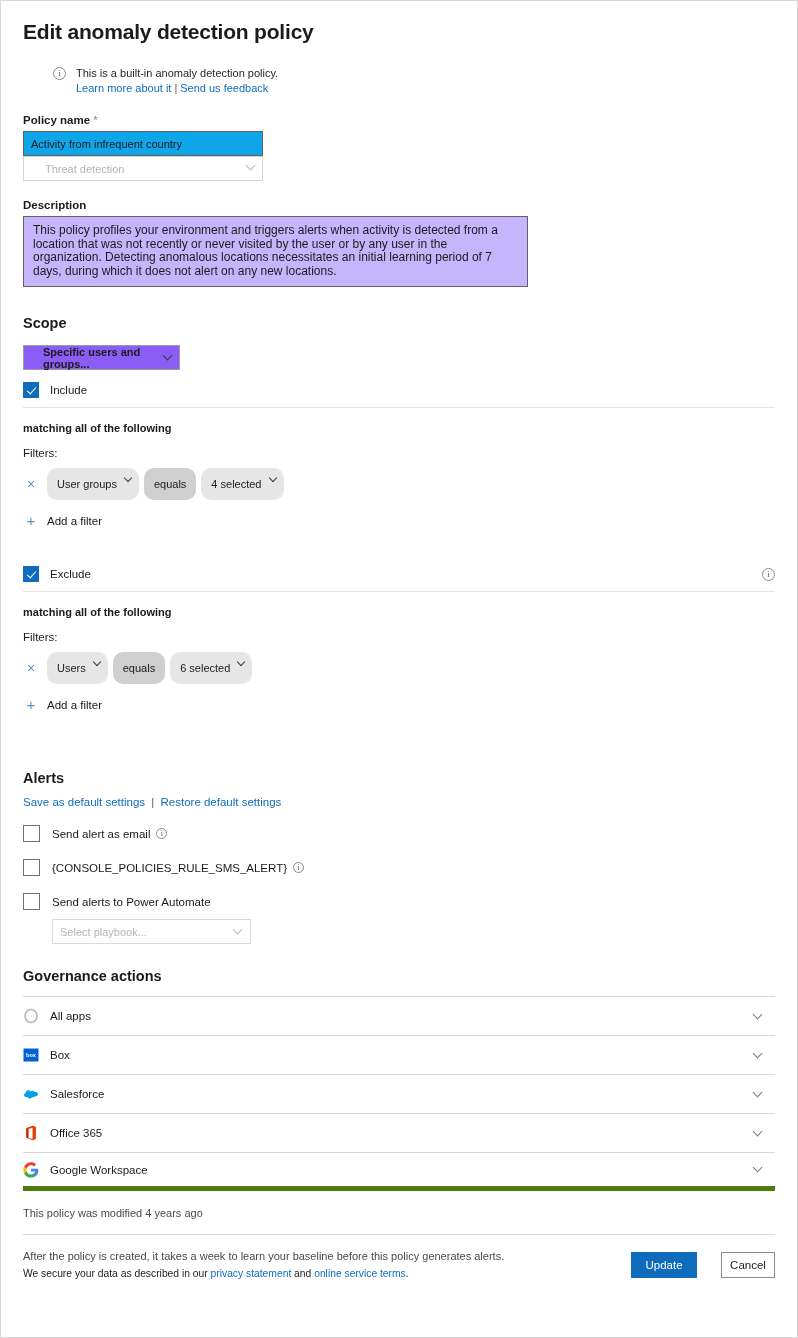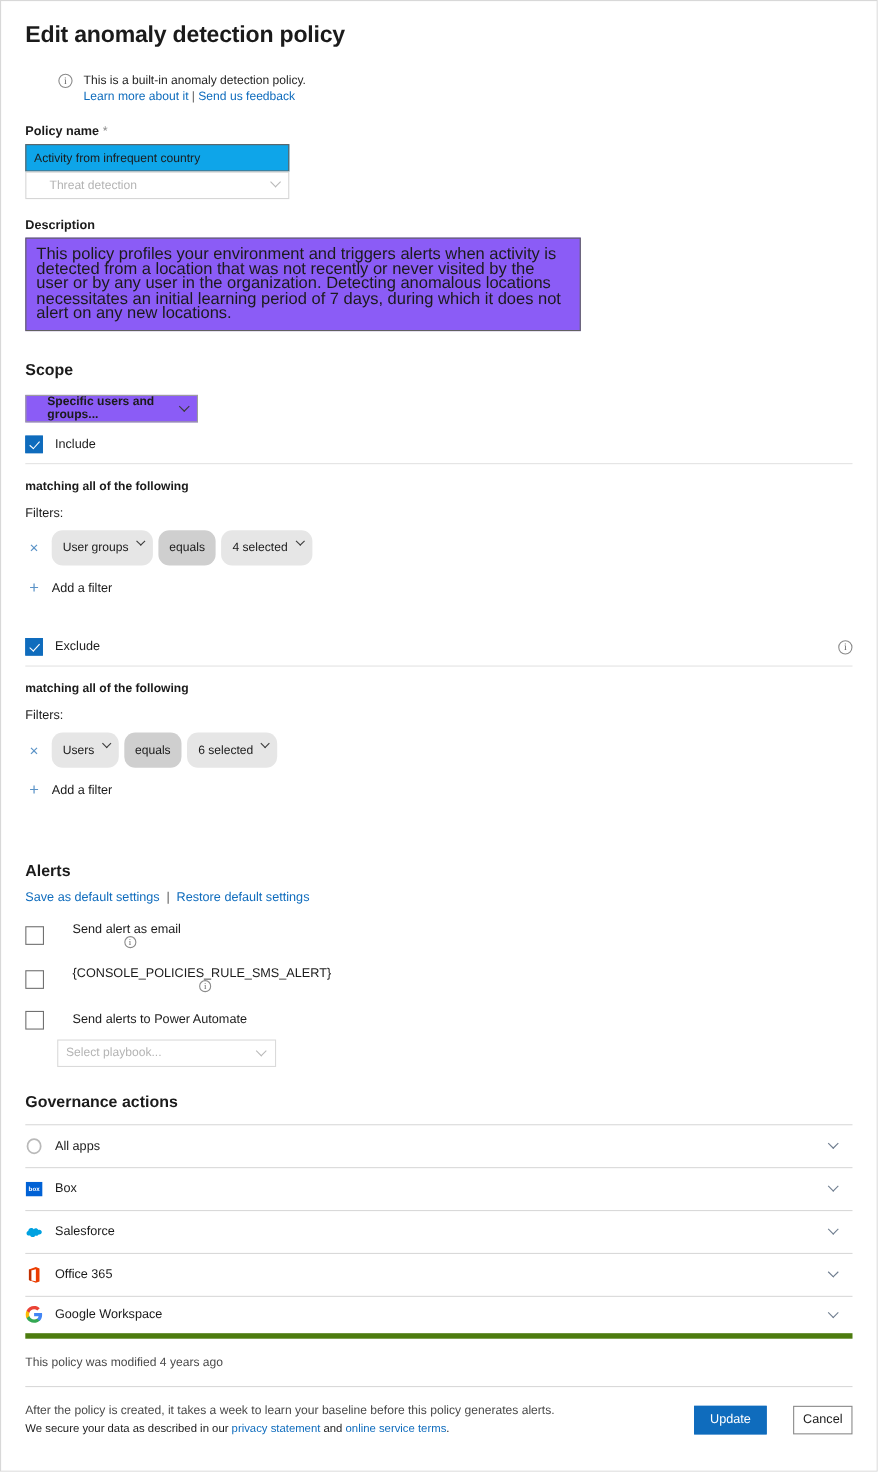--- a/index.html
+++ b/index.html
@@ -94,23 +94,23 @@
     width: 7px; height: 7px;
     border-right: 1.4px solid #b9b9b9;
     border-bottom: 1.4px solid #b9b9b9;
     transform: rotate(45deg);
   }
   .chev.dark { border-color: #3b3b3b; }
 
   .desc-box {
     width: 505px;
     border: 1px solid #616161;
-    background: #8b5cf6;
+    background: #c4b5fd;
     padding: 7px 9px 8px 9px;
-    font-size: 15px;
+    font-size: 12px;
     line-height: 13.5px;
     color: #1b1b1b;
   }
 
   
   .section-title {
     font-size: 14.5px;
     font-weight: bold;
     color: #1b1b1b;
     margin-top: 28px;
@@ -216,22 +216,22 @@
   
   .alert-links { font-size: 11.5px; margin-top: 2px; }
   .alert-cb-row { display: flex; align-items: center; margin-top: 17px; }
   .alert-cb {
     width: 17px; height: 17px;
     border: 1px solid #717171;
     background: #fff;
     flex: 0 0 auto; cursor: pointer;
   }
   .alert-cb-label {
-    margin-left: 26px; font-size: 11.5px; color: #1b1b1b;
-    display: flex; align-items: center; flex-direction: column;
+    margin-left: 12px; font-size: 11.5px; color: #1b1b1b;
+    display: flex; 
   }
   .i-icon {
     display: inline-block;
     width: 11px; height: 11px;
     border: 1px solid #8a8a8a;
     border-radius: 50%;
     color: #5f5f5f;
     font-size: 8px; line-height: 9px;
     text-align: center;
     margin-left: 6px;

